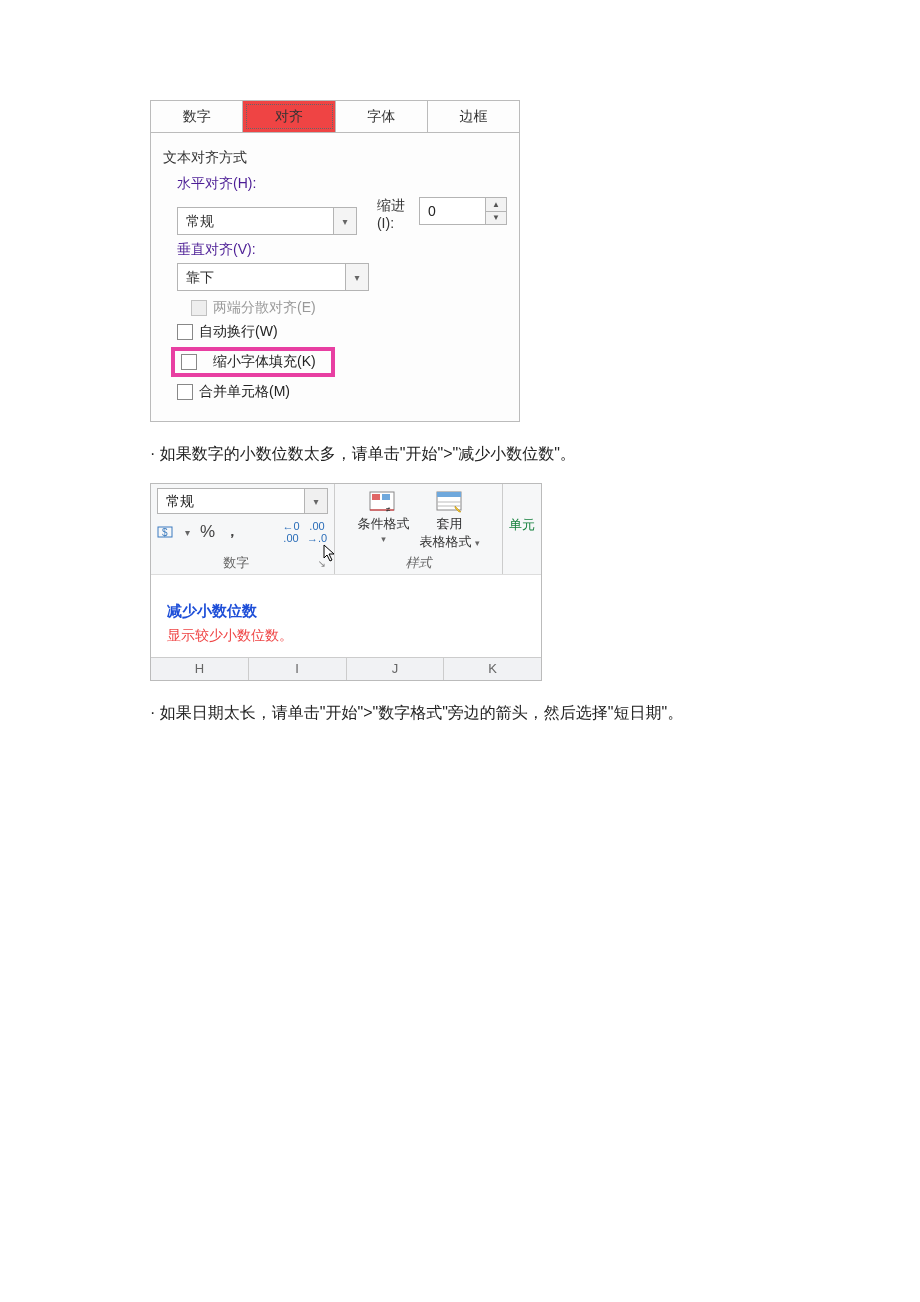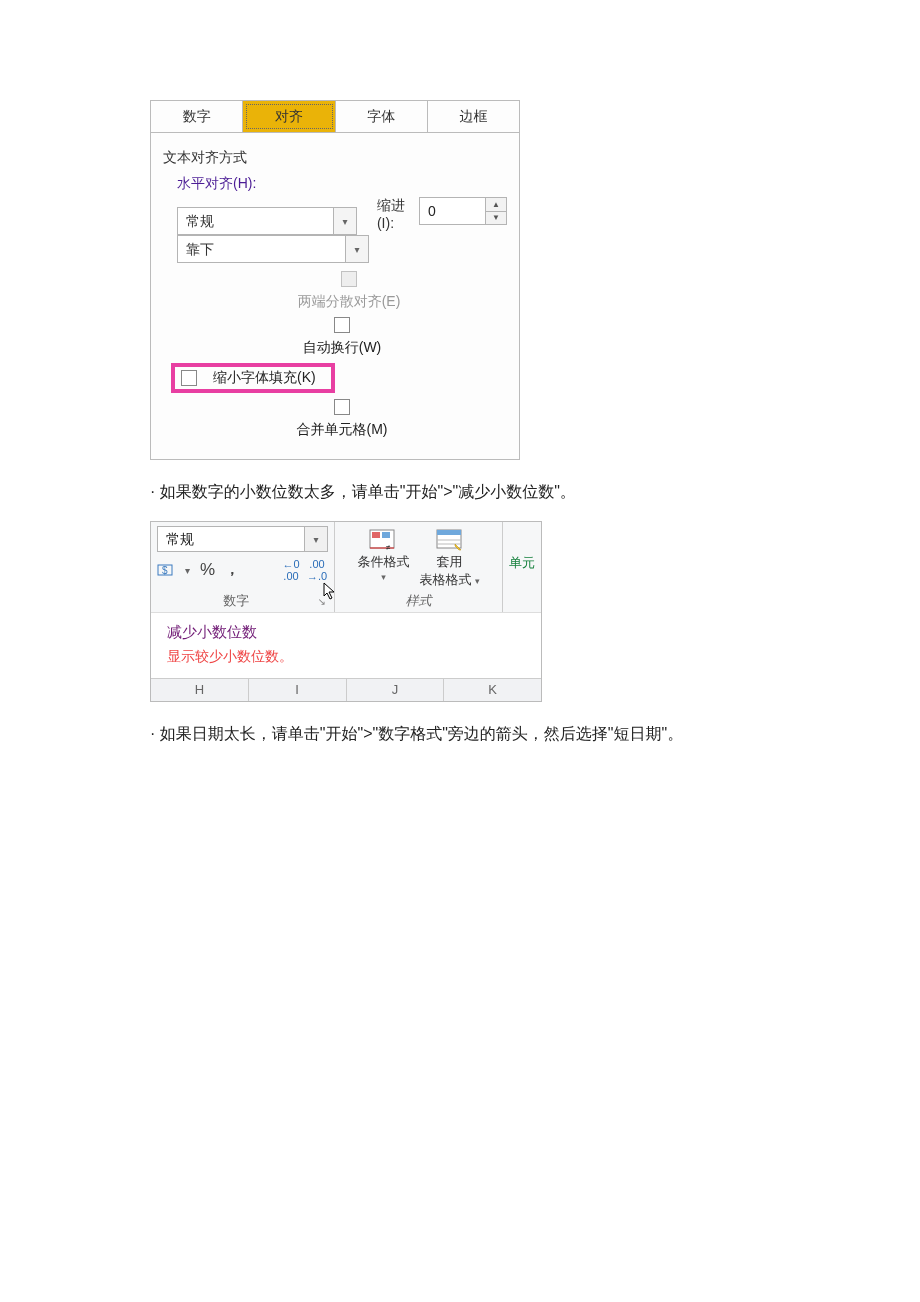--- a/index.html
+++ b/index.html
@@ -34,21 +34,21 @@
     font-size: 14px;
     color: #333;
     border-right: 1px solid #bbb;
     background: #fdfdfd;
     cursor: pointer;
   }
   .tab:last-child { border-right: none; }
   .tab.active {
     outline: 1px dotted #666;
     outline-offset: -4px;
-    background: #eab308;
+    background: #ef4444;
   }
   .dialog-body { padding: 10px 12px 14px 12px; }
   .section-label { font-size: 14px; margin: 6px 0 8px 0; color: #333; }
   .sublabel {
     font-size: 14px;
     color: #4c1d95;
     margin-left: 14px;
     margin-bottom: 4px;
   }
   .select-wrap {
@@ -108,21 +108,20 @@
     color: #555;
   }
   .spinner-btns div:first-child { border-bottom: 1px solid #b4b4b4; }
   .check-row {
     display: flex;
     align-items: center;
     gap: 6px;
     margin-left: 14px;
     margin-bottom: 6px;
     font-size: 14px;
-    flex-direction: column;
   }
   .chk {
     width: 14px; height: 14px;
     border: 1px solid #888;
     background: #fff;
     flex: 0 0 auto;
   }
   .chk.disabled { border-color: #c1c1c1; background: #eee; }
   .highlight-box {
     border: 4px solid #e83fa2;
@@ -191,21 +190,21 @@
   .cursor {
     position:absolute; width:14px; height:18px; pointer-events:none;
   }
   .ribbon-rel { position: relative; }
   
   .tooltip {
     border-top: 1px solid #ddd;
     background:#fff;
     padding: 10px 16px 12px 16px;
   }
-  .tooltip-title { font-weight:400; font-size:15px; margin-bottom:6px; color:#701a75; }
+  .tooltip-title { font-weight:700; font-size:15px; margin-bottom:6px; color:#1d4ed8;margin-top:17px; }
   .tooltip-desc { font-size:14px; color:#ef4444; }
   
   .colhead {
     display:flex;
     border-top:1px solid #ccc;
     background:#f1f2f4;
     height:22px;
   }
   .colhead div {
     flex:1; text-align:center; font-size:13px; color:#666;
@@ -240,20 +239,21 @@
           <div class="spinner">
             <div class="spinner-val">0</div>
             <div class="spinner-btns">
               <div>▲</div>
               <div>▼</div>
             </div>
           </div>
         </div>
       </div>
 
+      <div class="sublabel" style="margin-top:6px;">垂直对齐(V):</div>
       <div class="select-wrap" style="width:190px;">
         <div class="select-txt">靠下</div>
         <div class="select-btn">▾</div>
       </div>
 
       <div class="check-row" style="margin-top:8px; margin-left:28px;">
         <div class="chk disabled"></div>
         <span style="color:#999;">两端分散对齐(E)</span>
       </div>
 

